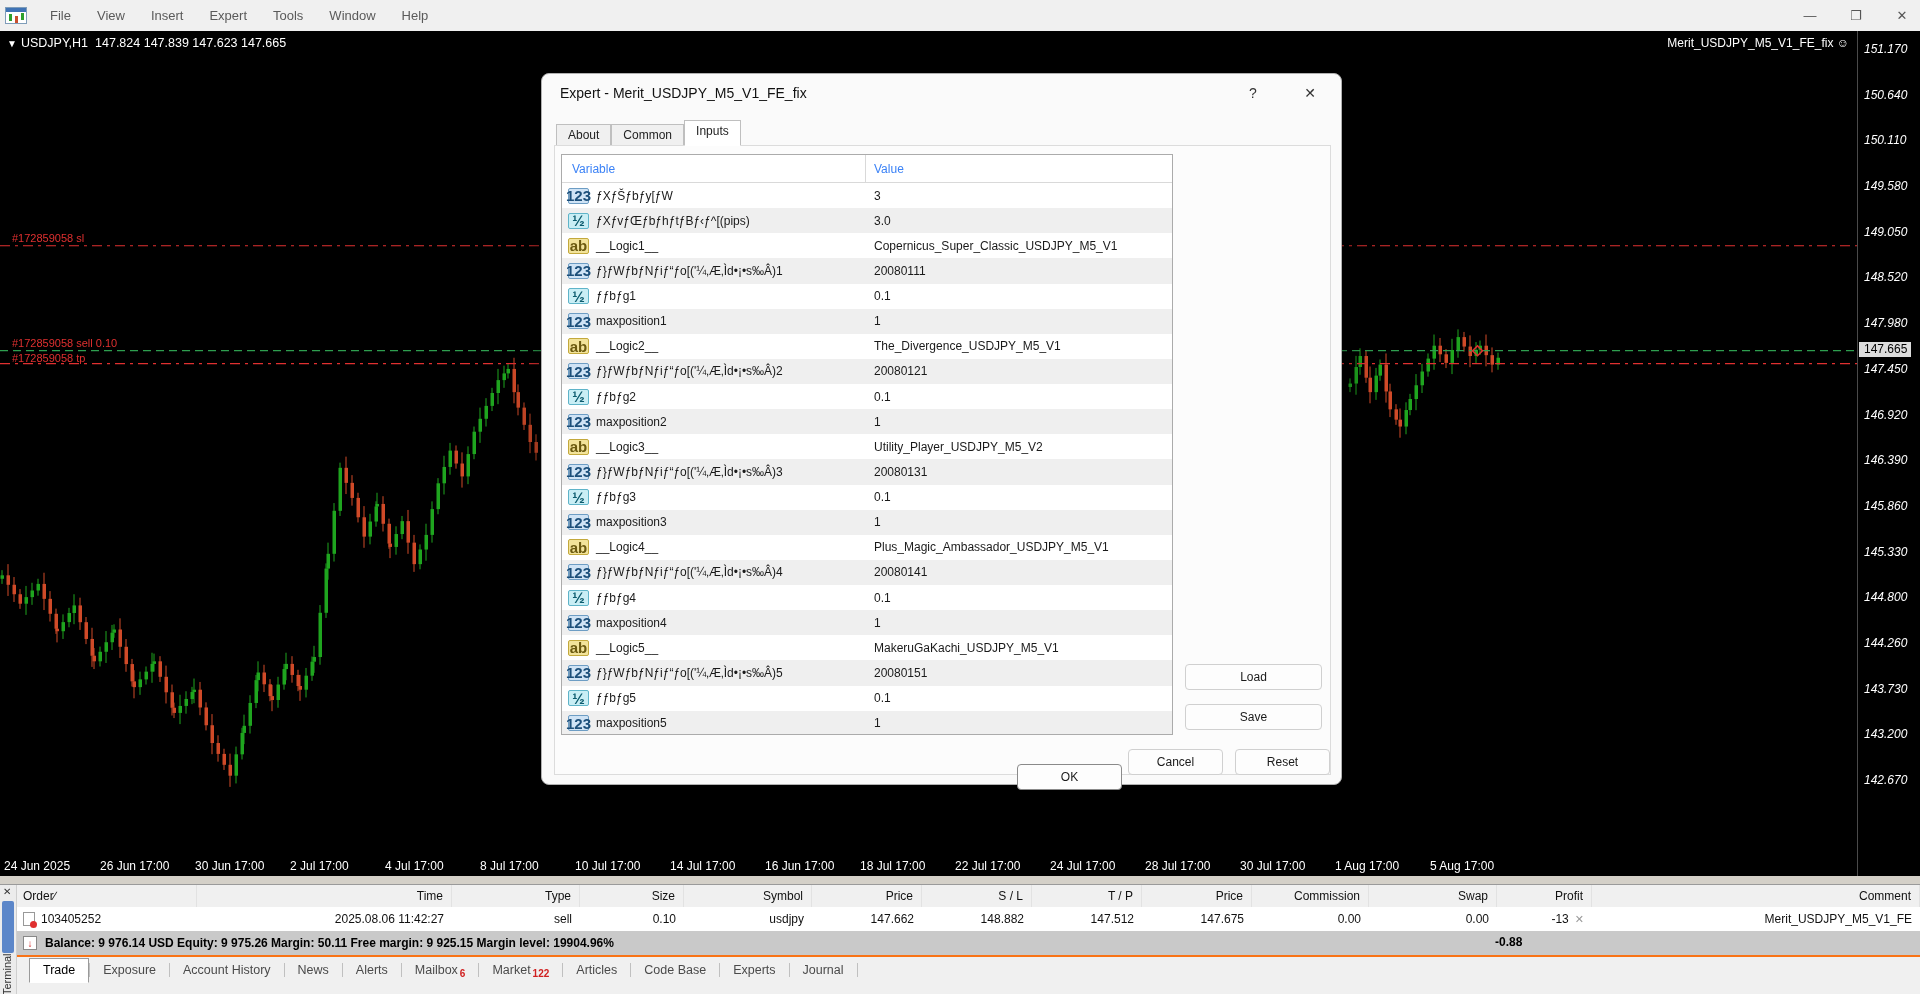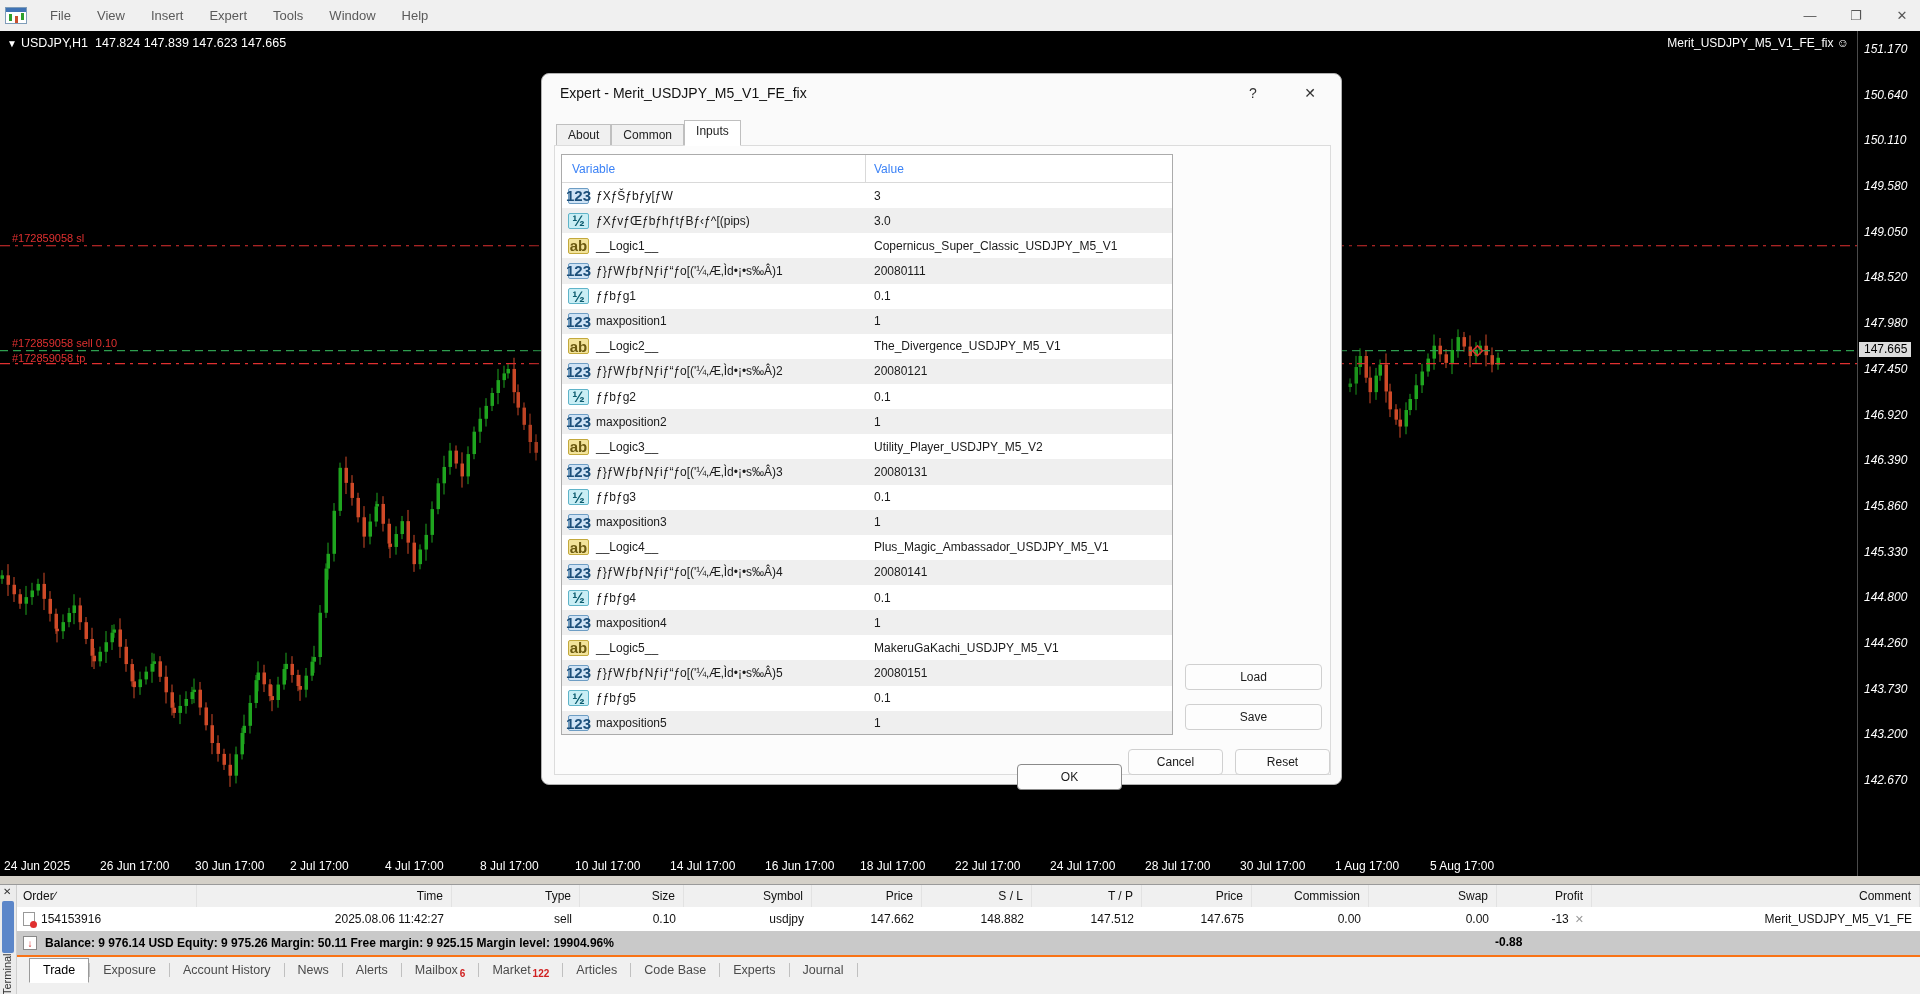--- a/index.html
+++ b/index.html
@@ -668,21 +668,21 @@
         <div class="cell" style="width: 95px;">
           <span>Profit</span>
         </div>
         <div class="cell" style="flex: 1 1 0%;">
           <span>Comment</span>
         </div>
       </div>
     <div class="t-row" id="t-row">
         <div class="cell left" style="width: 180px;">
           <span class="doc-icon"></span>
-          <span>154153916</span>
+          <span>103405252</span>
         </div>
         <div class="cell" style="width: 255px;">
           <span>2025.08.06 11:42:27</span>
         </div>
         <div class="cell" style="width: 128px;">
           <span>sell</span>
         </div>
         <div class="cell" style="width: 104px;">
           <span>0.10</span>
         </div>

